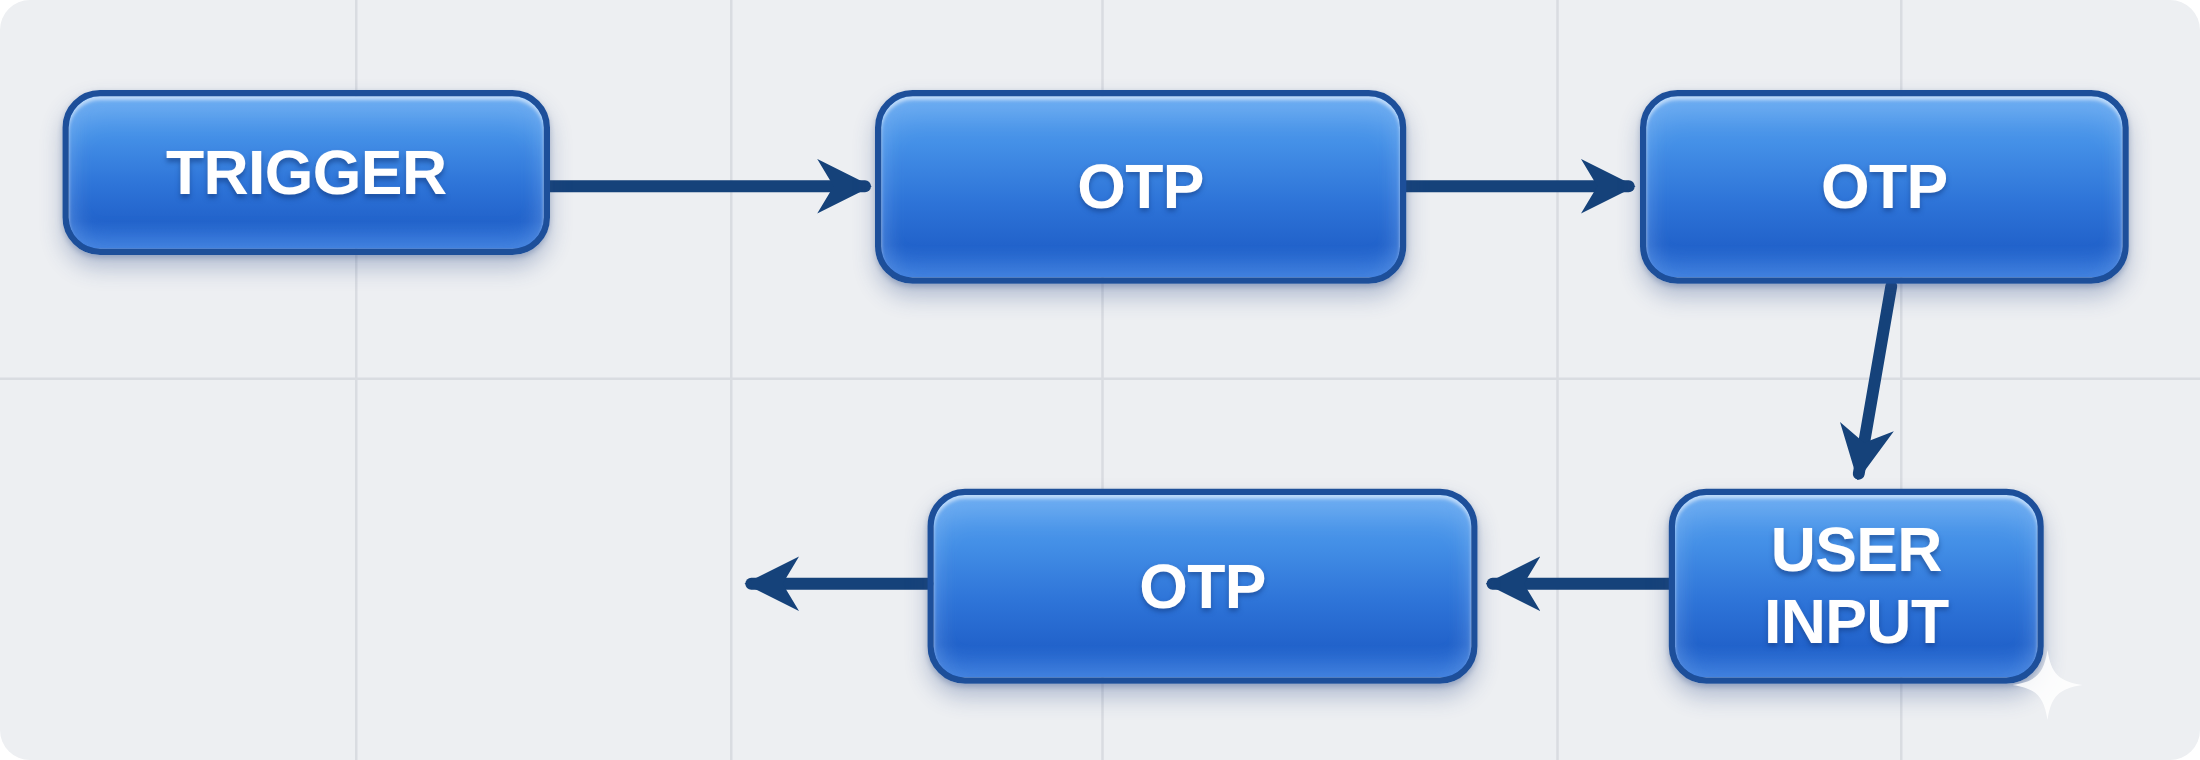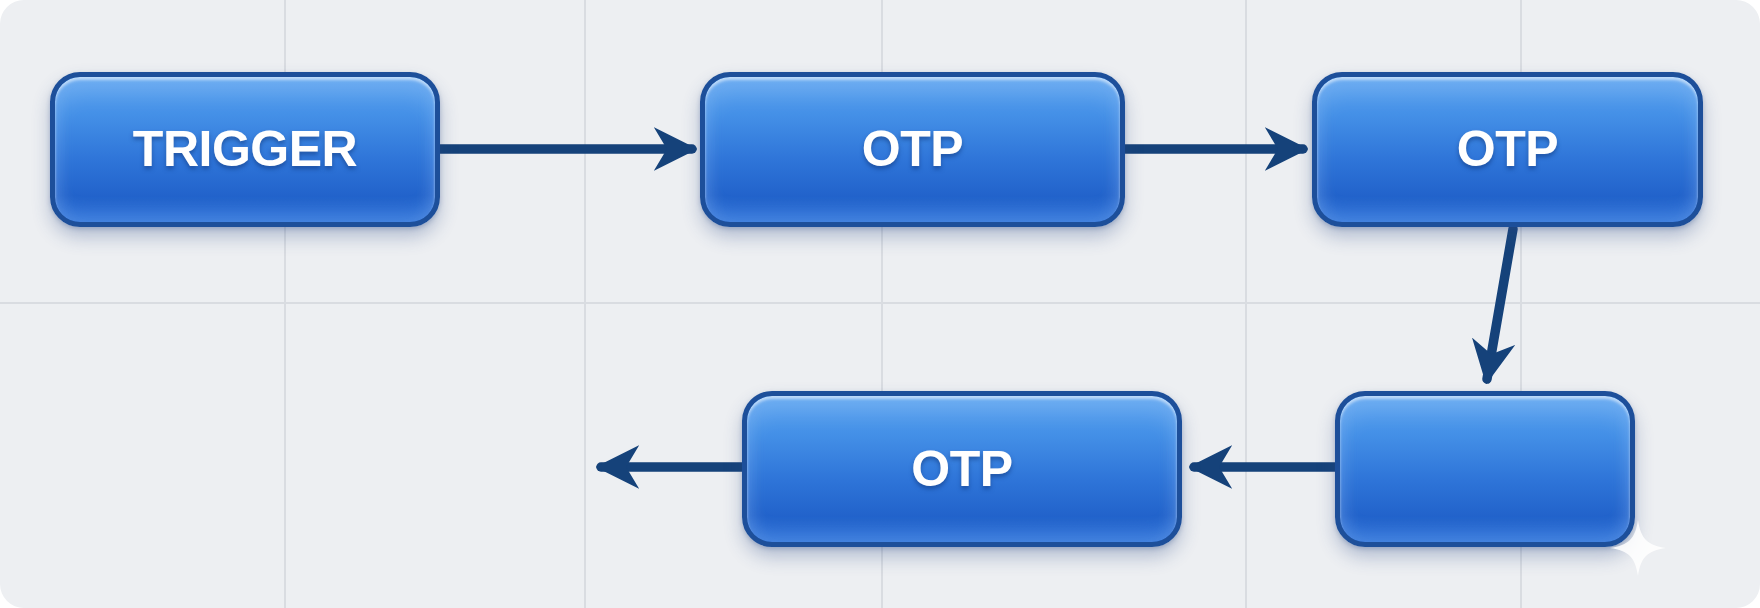--- a/index.html
+++ b/index.html
@@ -34,21 +34,21 @@
       0 10px 18px rgba(45,75,135,.30),
       0 2px 4px rgba(45,75,135,.25);
   }
   .node span{
     display:block;
     color:#ffffff;
     font-size:50px;font-weight:700;line-height:57px;letter-spacing:-0.5px;
     text-align:center;white-space:nowrap;
     text-shadow:0 3px 4px rgba(14,52,120,.55), 0 0 1px rgba(255,255,255,.35);
   }
-  .n-trigger         {left:50px;  top:72px;  width:390px; height:155px;}
+  .n-trigger         {left:50px;  top:72px;  width:390px; height:132px;}
   .n-otp-generation  {left:700px; top:72px;  width:425px; height:155px;}
   .n-otp-delivery    {left:1312px;top:72px;  width:391px; height:155px;}
   .n-authentication  {left:65px;  top:391px; width:523px; height:156px;}
   .n-otp-verification{left:742px; top:391px; width:440px; height:156px;}
   .n-user-input      {left:1335px;top:391px; width:300px; height:156px;}
   .sparkle{position:absolute;left:1608px;top:518px;width:60px;height:60px;pointer-events:none;}
 </style>
 </head>
 <body>
 
@@ -81,19 +81,21 @@
   <div class="node n-otp-generation">
     <span>OTP</span>
   </div>
   <div class="node n-otp-delivery">
     <span>OTP</span>
   </div>
   <div class="node n-otp-verification">
     <span>OTP</span>
   </div>
   <div class="node n-user-input">
+    <span>USER</span>
+    <span>INPUT</span>
   </div>
 
   <svg class="sparkle" viewBox="-30 -30 60 60">
     <path d="M0,-28 C3,-9 9,-3 28,0 C9,3 3,9 0,28 C-3,9 -9,3 -28,0 C-9,-3 -3,-9 0,-28 Z" fill="#ffffff" opacity="0.85"></path>
   </svg>
 
 </div>
 
 </body></html>

